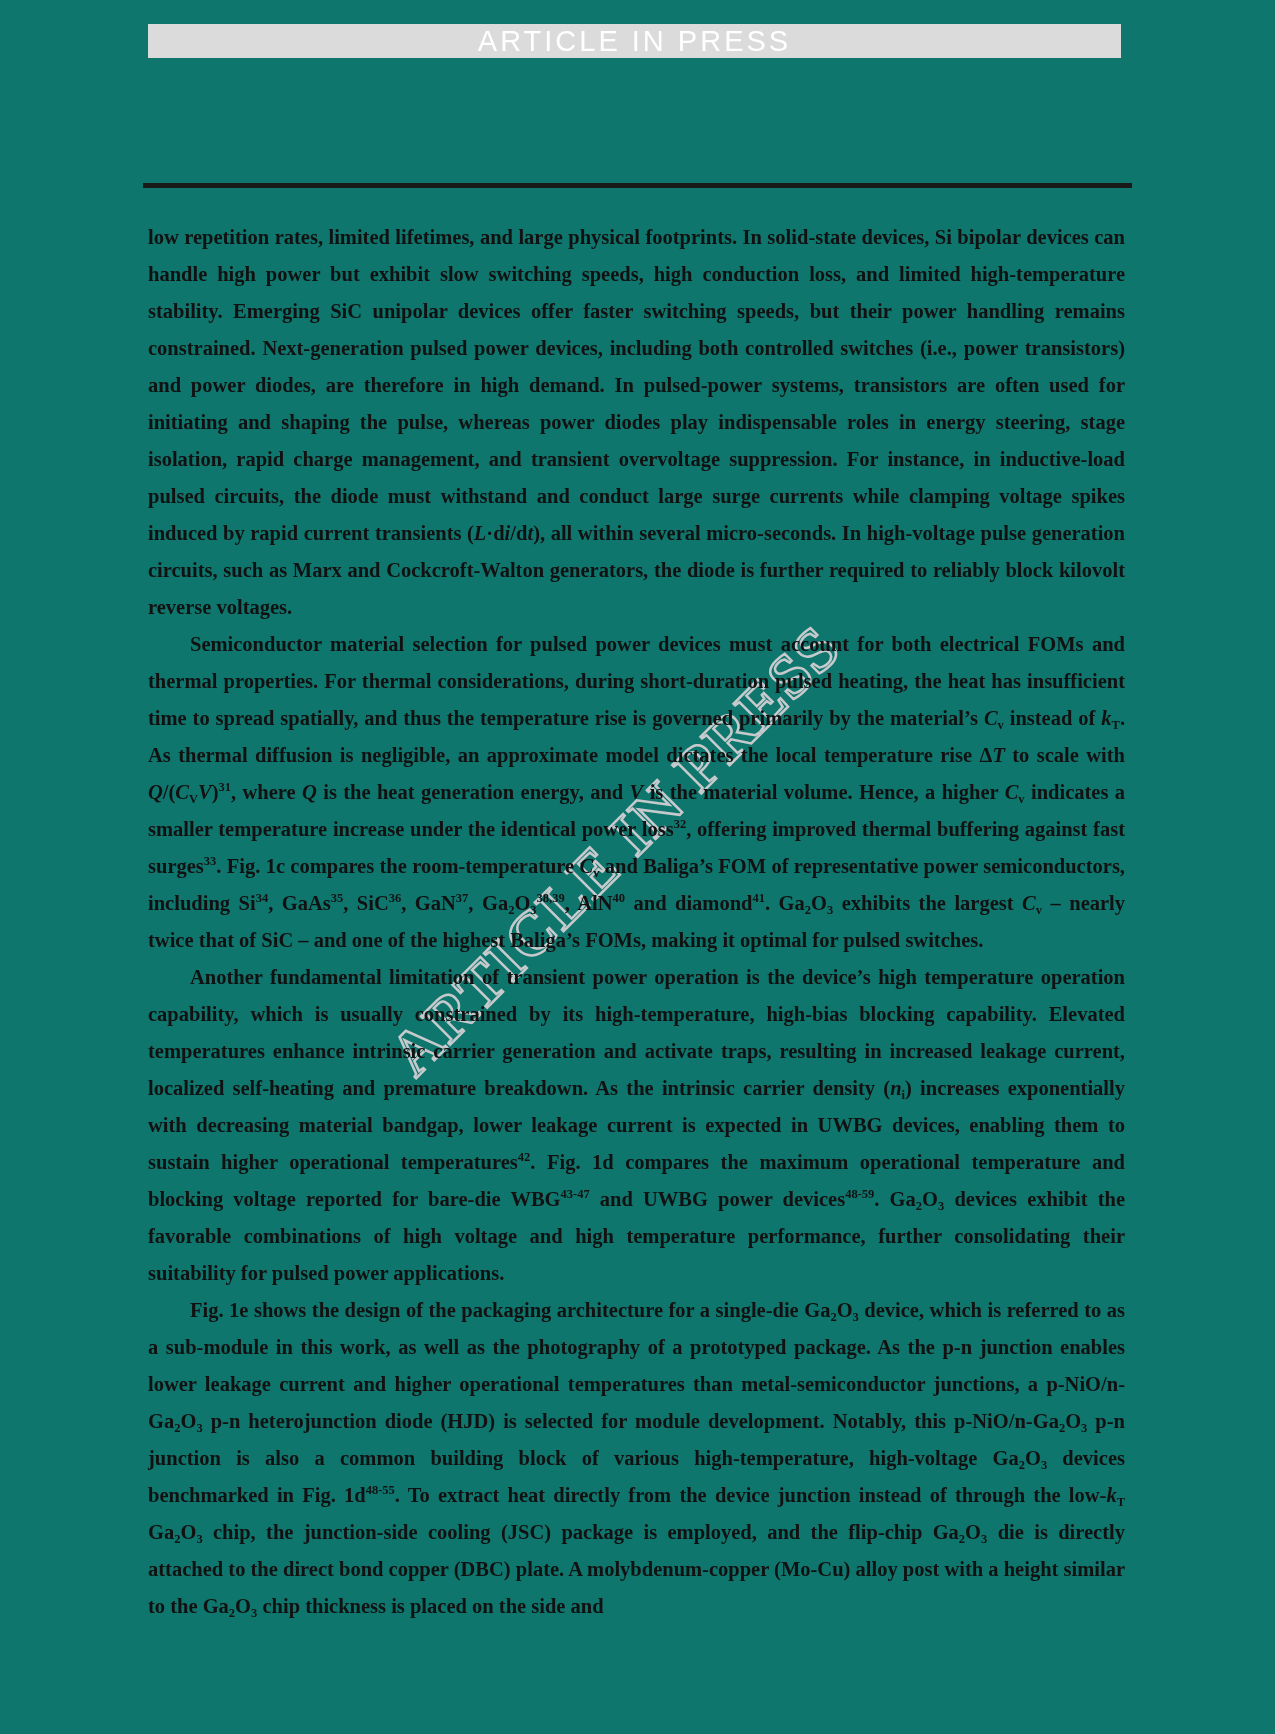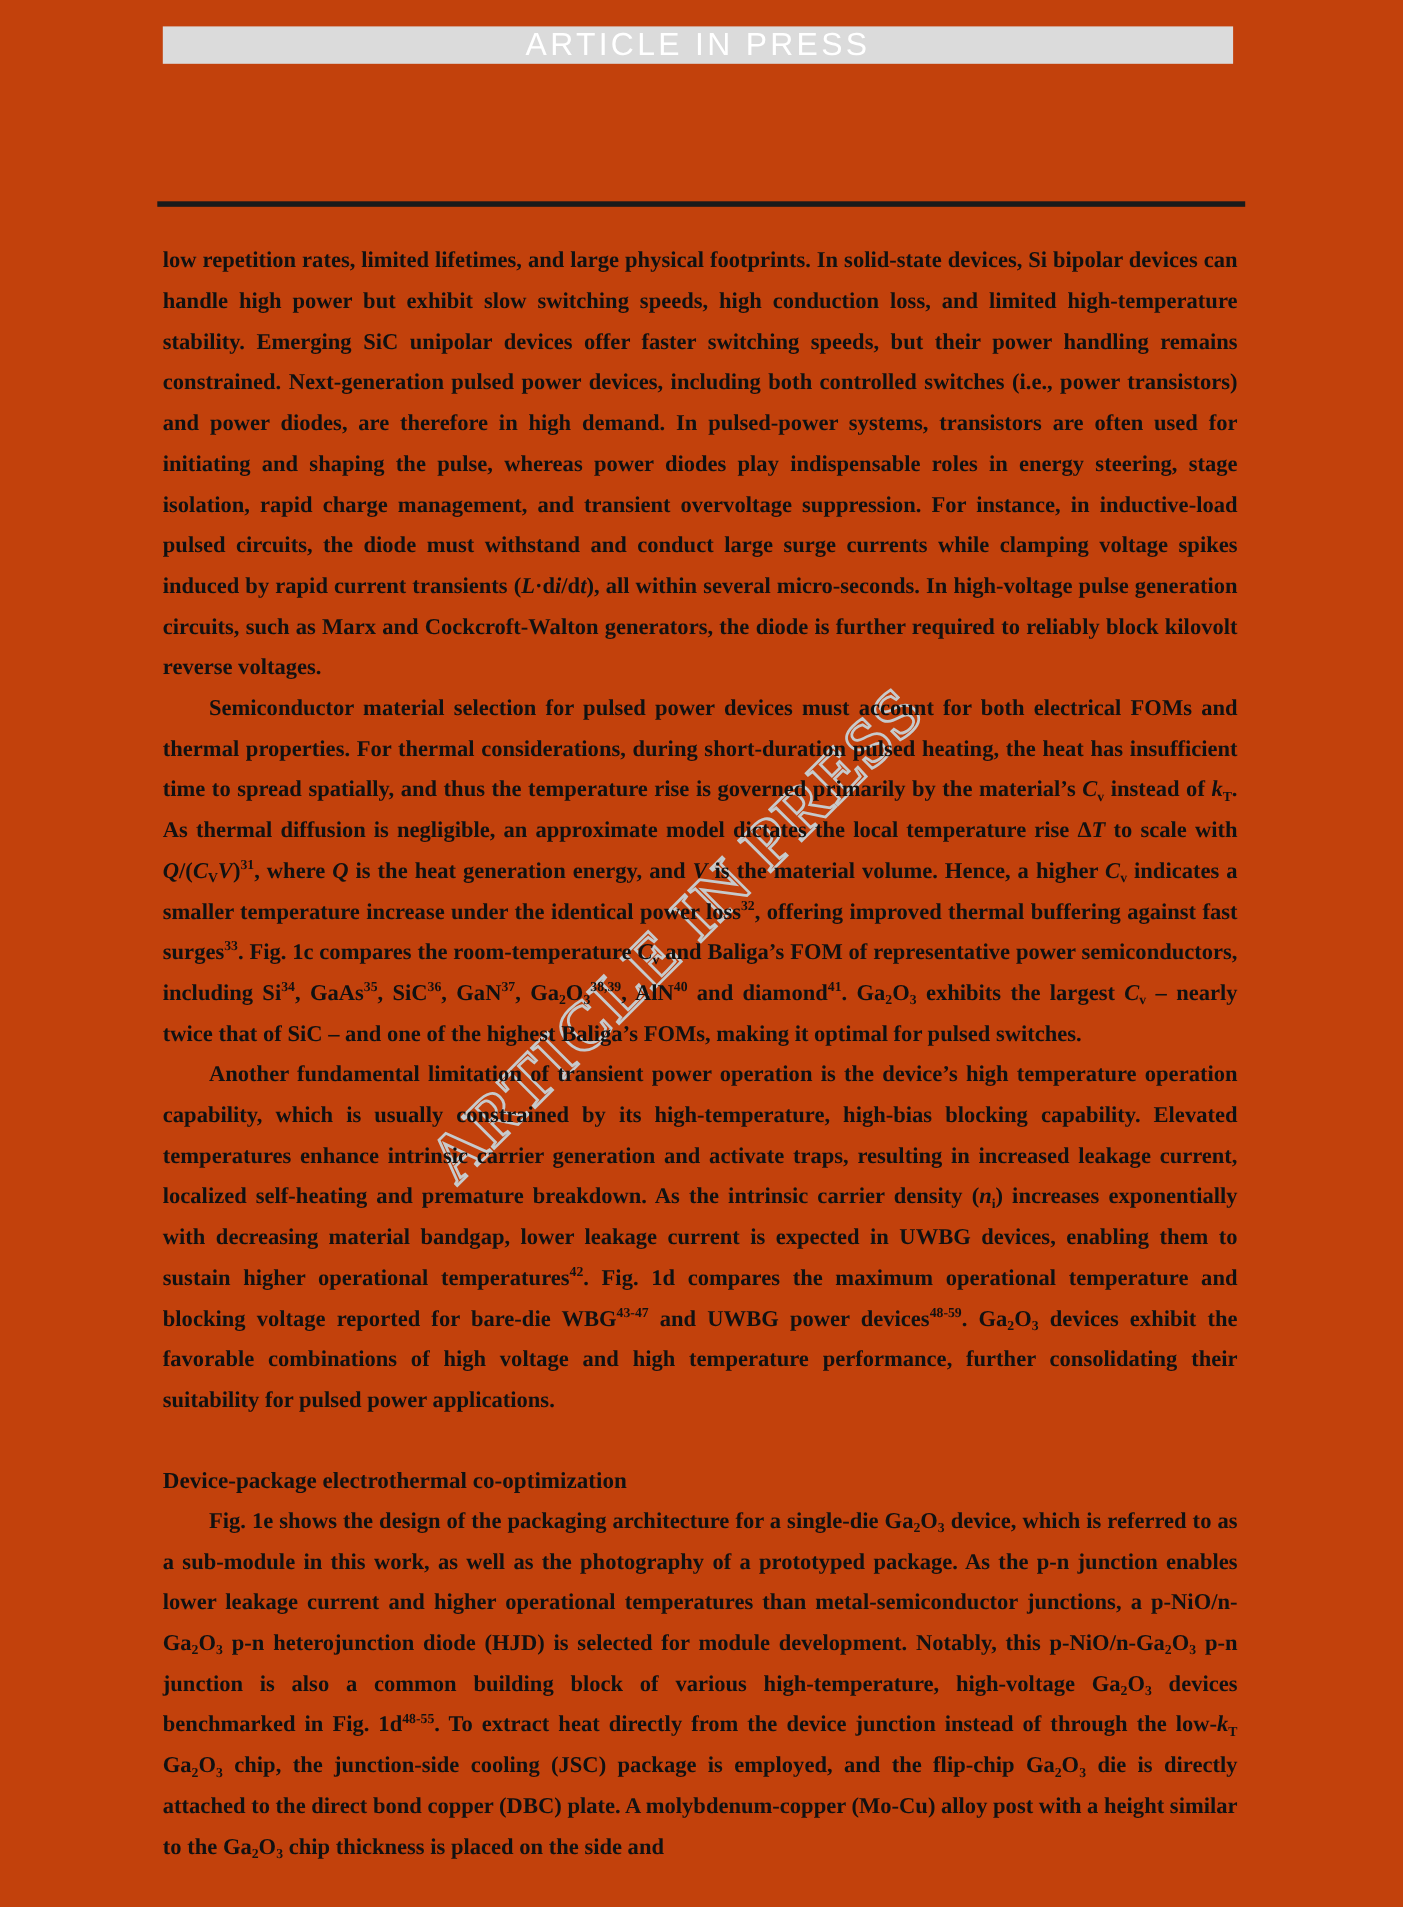--- a/index.html
+++ b/index.html
@@ -1,20 +1,20 @@
 <!DOCTYPE html>
 <html><head>
 <meta charset="utf-8">
 <style>
   html, body { margin: 0; padding: 0; background: #ffffff; }
   .page {
     position: relative;
     width: 1275px;
     height: 1734px;
-    background: #c2410c;
+    background: #0f766e;
     overflow: hidden;
     font-family: "Liberation Serif", serif;
   }
   .banner {
     position: absolute;
     left: 148px; top: 24px;
     width: 973px; height: 34px;
     background: #dbdbdb;
     display: flex; align-items: center; justify-content: center;
   }
@@ -91,17 +91,16 @@
   <div class="rule"></div>
 
   <div class="watermark">
     <span>ARTICLE IN PRESS</span>
   </div>
 
   <div class="content">
     <p class="para">low repetition rates, limited lifetimes, and large physical footprints. In solid-state devices, Si bipolar devices can handle high power but exhibit slow switching speeds, high conduction loss, and limited high-temperature stability. Emerging SiC unipolar devices offer faster switching speeds, but their power handling remains constrained. Next-generation pulsed power devices, including both controlled switches (i.e., power transistors) and power diodes, are therefore in high demand. In pulsed-power systems, transistors are often used for initiating and shaping the pulse, whereas power diodes play indispensable roles in energy steering, stage isolation, rapid charge management, and transient overvoltage suppression. For instance, in inductive-load pulsed circuits, the diode must withstand and conduct large surge currents while clamping voltage spikes induced by rapid current transients (<i>L</i>·d<i>i</i>/d<i>t</i>), all within several micro-seconds. In high-voltage pulse generation circuits, such as Marx and Cockcroft-Walton generators, the diode is further required to reliably block kilovolt reverse voltages.</p>
     <p class="para indent">Semiconductor material selection for pulsed power devices must account for both electrical FOMs and thermal properties. For thermal considerations, during short-duration pulsed heating, the heat has insufficient time to spread spatially, and thus the temperature rise is governed primarily by the material’s <i>C</i><sub>v</sub> instead of <i>k</i><sub>T</sub>. As thermal diffusion is negligible, an approximate model dictates the local temperature rise Δ<i>T</i> to scale with <i>Q</i>/(<i>C</i><sub>V</sub><i>V</i>)<sup>31</sup>, where <i>Q</i> is the heat generation energy, and <i>V</i> is the material volume. Hence, a higher <i>C</i><sub>v</sub> indicates a smaller temperature increase under the identical power loss<sup>32</sup>, offering improved thermal buffering against fast surges<sup>33</sup>. Fig. 1c compares the room-temperature <i>C</i><sub>v</sub> and Baliga’s FOM of representative power semiconductors, including Si<sup>34</sup>, GaAs<sup>35</sup>, SiC<sup>36</sup>, GaN<sup>37</sup>, Ga<sub>2</sub>O<sub>3</sub><sup>38,39</sup>, AlN<sup>40</sup> and diamond<sup>41</sup>. Ga<sub>2</sub>O<sub>3</sub> exhibits the largest <i>C</i><sub>v</sub> – nearly twice that of SiC – and one of the highest Baliga’s FOMs, making it optimal for pulsed switches.</p>
     <p class="para indent">Another fundamental limitation of transient power operation is the device’s high temperature operation capability, which is usually constrained by its high-temperature, high-bias blocking capability. Elevated temperatures enhance intrinsic carrier generation and activate traps, resulting in increased leakage current, localized self-heating and premature breakdown. As the intrinsic carrier density (<i>n</i><sub>i</sub>) increases exponentially with decreasing material bandgap, lower leakage current is expected in UWBG devices, enabling them to sustain higher operational temperatures<sup>42</sup>. Fig. 1d compares the maximum operational temperature and blocking voltage reported for bare-die WBG<sup>43-47</sup> and UWBG power devices<sup>48-59</sup>. Ga<sub>2</sub>O<sub>3</sub> devices exhibit the favorable combinations of high voltage and high temperature performance, further consolidating their suitability for pulsed power applications.</p>
-    <h2 class="section-heading">Device-package electrothermal co-optimization</h2>
     <p class="para indent">Fig. 1e shows the design of the packaging architecture for a single-die Ga<sub>2</sub>O<sub>3</sub> device, which is referred to as a sub-module in this work, as well as the photography of a prototyped package. As the p-n junction enables lower leakage current and higher operational temperatures than metal-semiconductor junctions, a p-NiO/n-Ga<sub>2</sub>O<sub>3</sub> p-n heterojunction diode (HJD) is selected for module development. Notably, this p-NiO/n-Ga<sub>2</sub>O<sub>3</sub> p-n junction is also a common building block of various high-temperature, high-voltage Ga<sub>2</sub>O<sub>3</sub> devices benchmarked in Fig. 1d<sup>48-55</sup>. To extract heat directly from the device junction instead of through the low-<i>k</i><sub>T</sub> Ga<sub>2</sub>O<sub>3</sub> chip, the junction-side cooling (JSC) package is employed, and the flip-chip Ga<sub>2</sub>O<sub>3</sub> die is directly attached to the direct bond copper (DBC) plate. A molybdenum-copper (Mo-Cu) alloy post with a height similar to the Ga<sub>2</sub>O<sub>3</sub> chip thickness is placed on the side and</p>
   </div>
 
 </div>
 
 </body></html>

